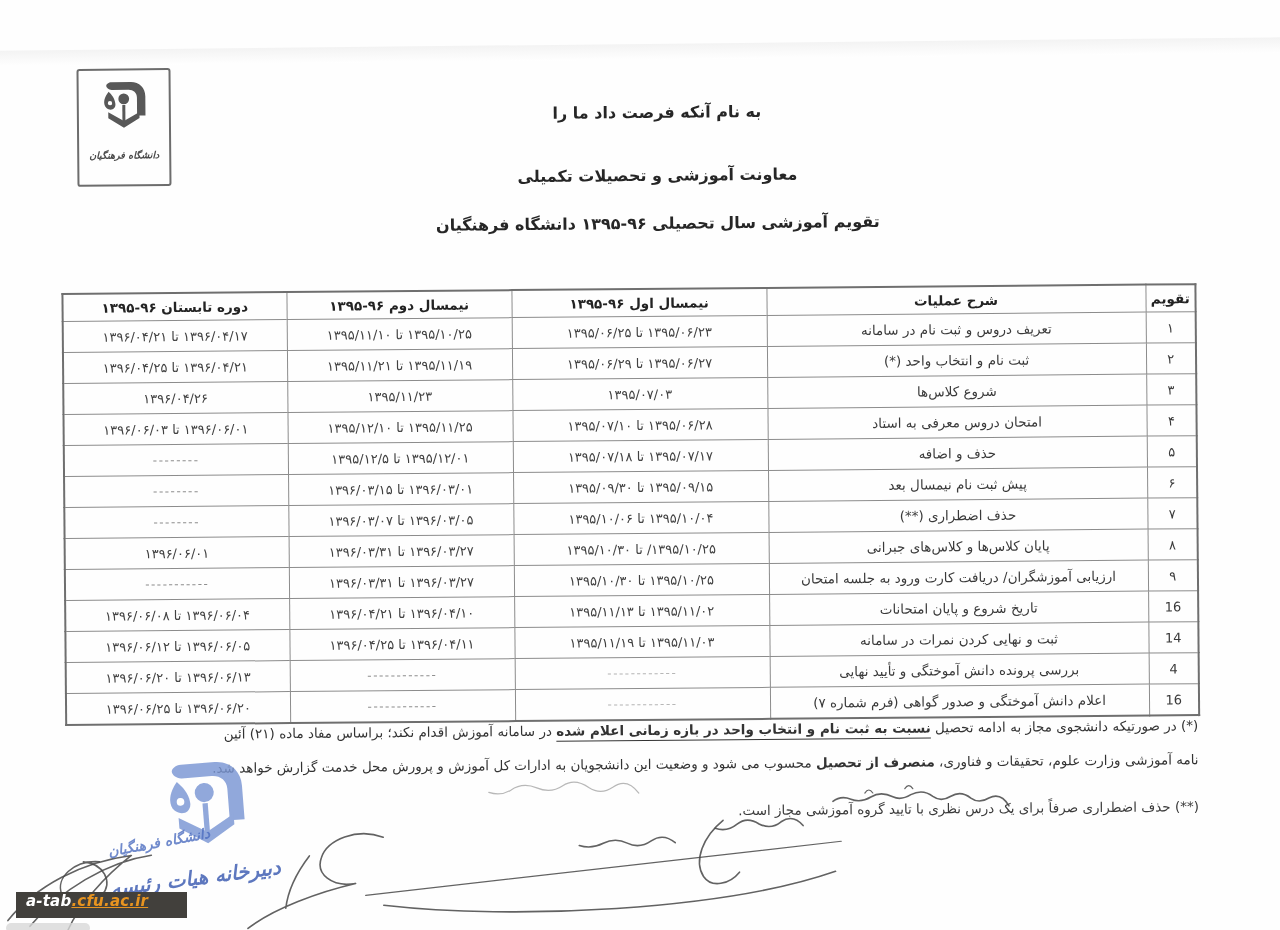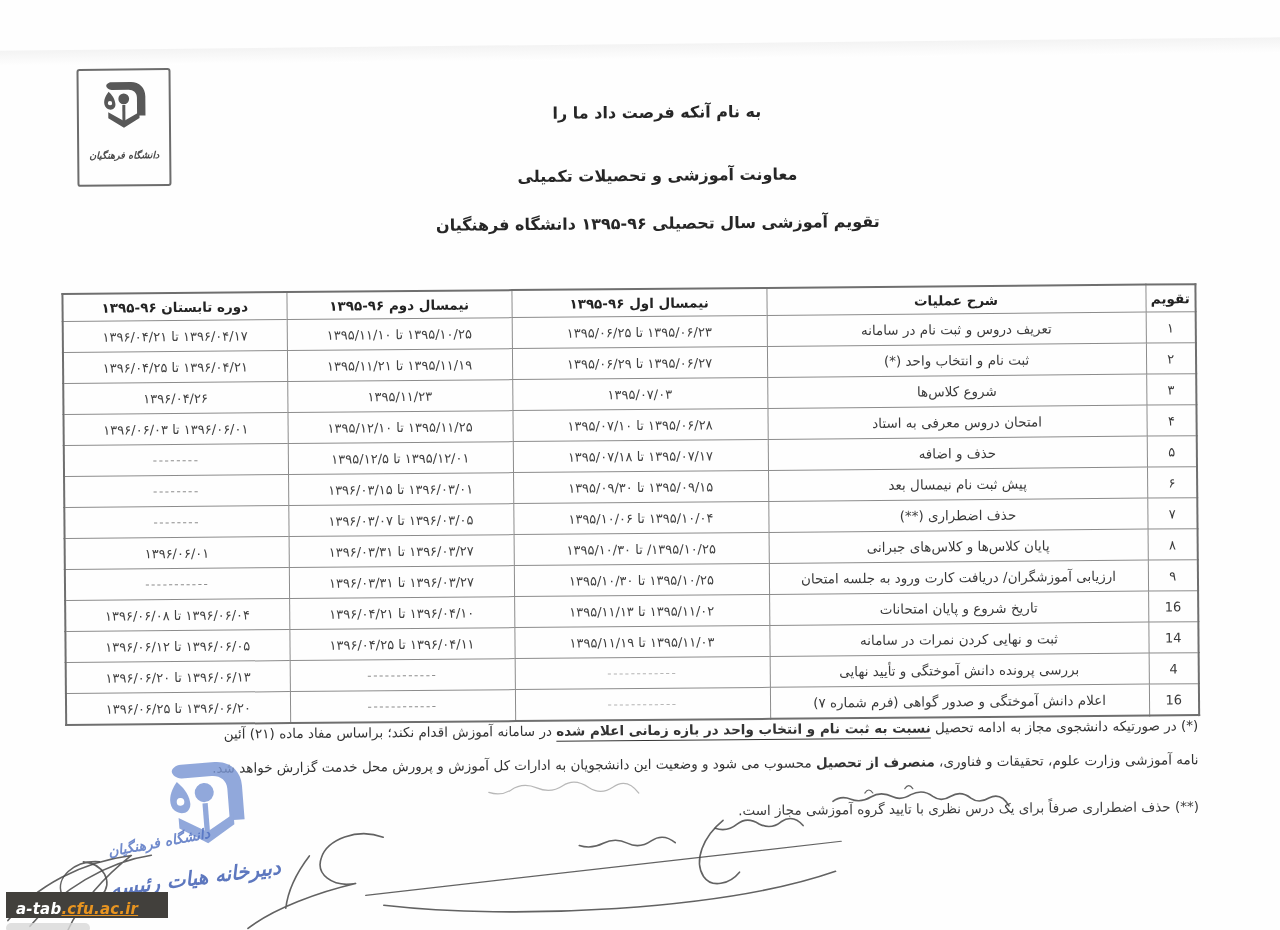--- a/index.html
+++ b/index.html
@@ -60,22 +60,22 @@
   .stamp-t2{position:absolute;left:106px;top:862px;font-size:20px;font-weight:bold;font-style:italic;color:#4160b4;opacity:.85;transform:rotate(-7deg);white-space:nowrap;}
 
   
   .signatures{position:absolute;left:0;top:765px;width:1060px;height:165px;}
   .signatures path{fill:none;stroke:#474747;stroke-width:1.6;stroke-linecap:round;stroke-linejoin:round;opacity:.85;}
   .signatures path.faint{stroke:#9a9a9a;stroke-width:1.2;opacity:.7;}
   .signatures path.thin{stroke-width:1.2;}
 
   
   .watermark{
-    position:absolute;left:6px;top:892px;height:26px;background:#42403c;
-    display:flex;align-items:flex-end;padding:0 30px 0 10px;
+    position:absolute;left:16px;top:892px;height:26px;background:#42403c;
+    display:flex;align-items:flex-start;padding:0 39px 0 10px;
     font-style:italic;font-weight:bold;font-size:15px;letter-spacing:.2px;
   }
   .wm1{color:#ffffff;}
   .wm2{color:#e89420;text-decoration:underline;}
   .bottom-blob{position:absolute;left:6px;top:923px;width:84px;height:10px;background:#d8d8d8;border-radius:5px;opacity:.8;}
 </style>
 </head>
 <body>
 
 <div class="paper">

